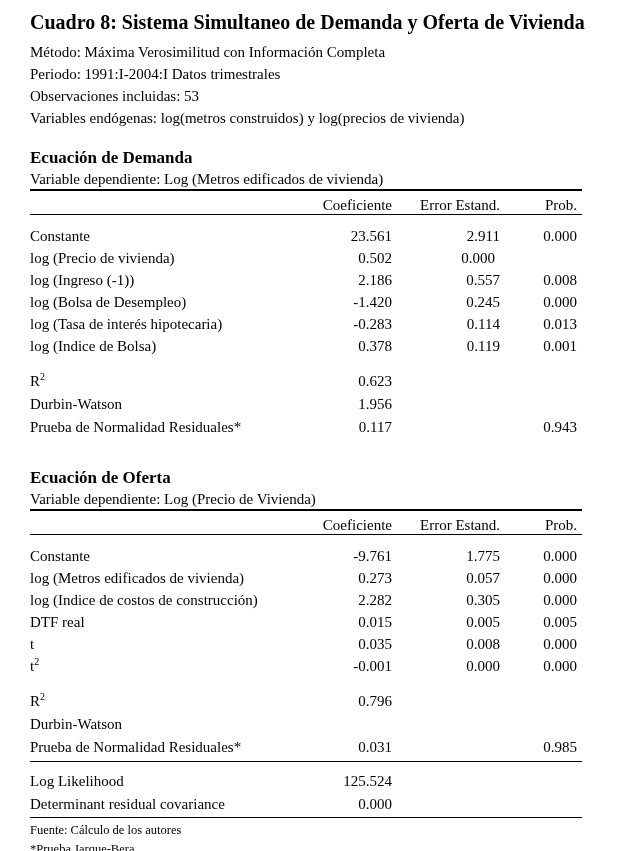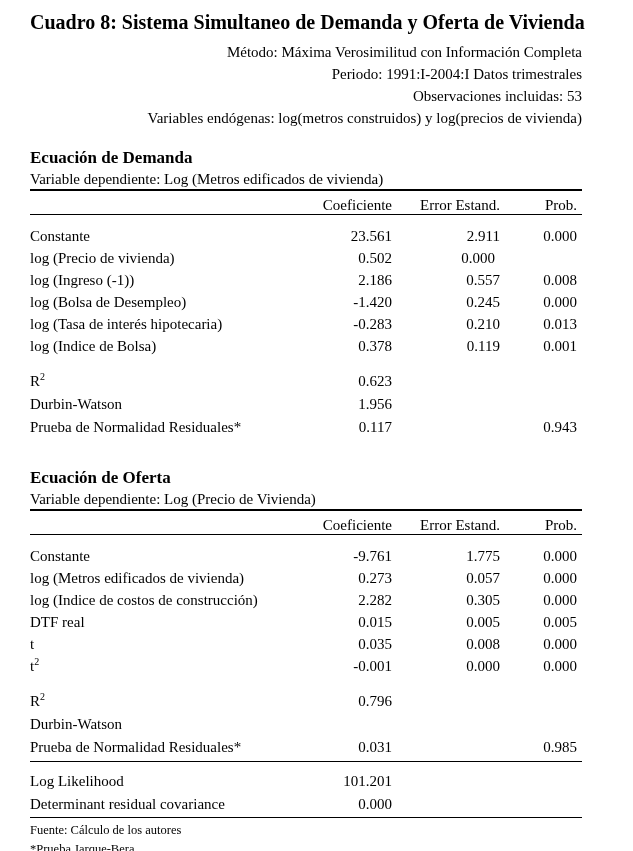--- a/index.html
+++ b/index.html
@@ -11,21 +11,21 @@
     font-family: "Liberation Serif", "DejaVu Serif", serif;
     font-size: 15px;
     color: #000000;
     -webkit-font-smoothing: antialiased;
   }
   .content { width: 552px; }
   .doc-title {
     font-size: 20px; font-weight: bold; line-height: 24px;
     margin-bottom: 7px; white-space: nowrap;
   }
-  .meta-line { line-height: 22px; white-space: nowrap; text-align: right; }
+  .meta-line { line-height: 22px; white-space: nowrap; }
   .eq-heading {
     font-size: 17px; font-weight: bold; line-height: 24px;
     margin-top: 17px;
   }
   .dep-line { line-height: 19px; white-space: nowrap; }
   .eq-table { border-top: 2.5px solid #000; }
   .trow {
     display: grid;
     grid-template-columns: 260px 102px 108px 82px;
     line-height: 22px;
@@ -98,21 +98,21 @@
         </div>
         <div class="trow">
           <span class="cell lbl">log (Bolsa de Desempleo)</span>
           <span class="cell num">-1.420</span>
           <span class="cell num">0.245</span>
           <span class="cell num prob">0.000</span>
         </div>
         <div class="trow">
           <span class="cell lbl">log (Tasa de interés hipotecaria)</span>
           <span class="cell num">-0.283</span>
-          <span class="cell num">0.210</span>
+          <span class="cell num">0.114</span>
           <span class="cell num prob">0.013</span>
         </div>
         <div class="trow">
           <span class="cell lbl">log (Indice de Bolsa)</span>
           <span class="cell num">0.378</span>
           <span class="cell num">0.119</span>
           <span class="cell num prob">0.001</span>
         </div>
 
         <div class="spacer"></div>
@@ -212,21 +212,21 @@
             <span class="cell num prob">0.985</span>
           </div>
         </div>
       </div>
     </div>
   </div>
 
   <div class="system-block">
     <div class="trow">
       <span class="cell lbl">Log Likelihood</span>
-      <span class="cell num">101.201</span>
+      <span class="cell num">125.524</span>
       <span class="cell num"></span>
       <span class="cell num prob"></span>
     </div>
     <div class="trow">
       <span class="cell lbl">Determinant residual covariance</span>
       <span class="cell num">0.000</span>
       <span class="cell num"></span>
       <span class="cell num prob"></span>
     </div>
   </div>

